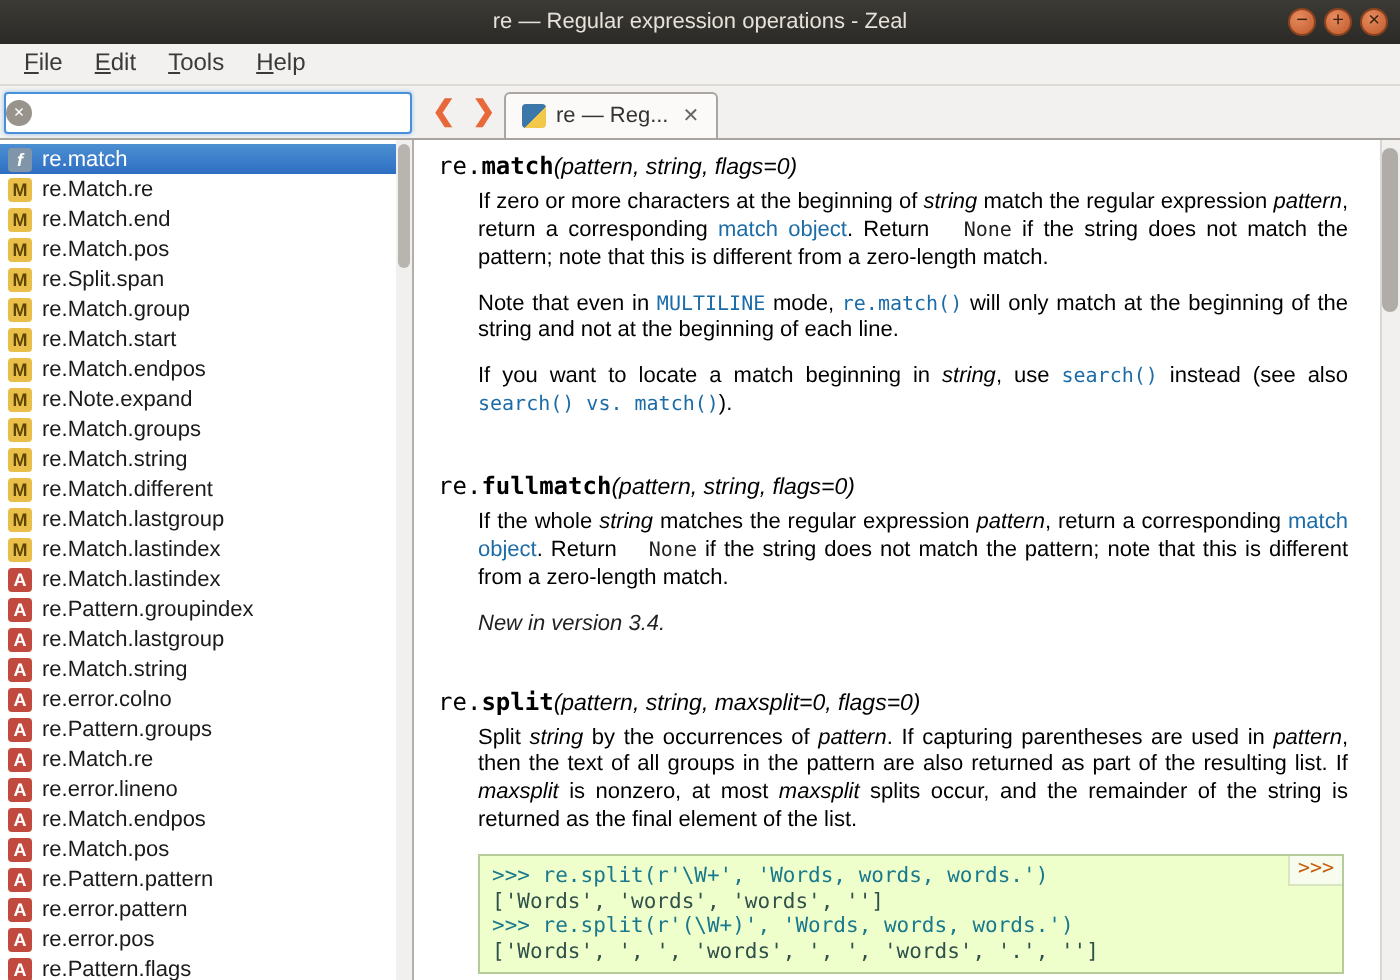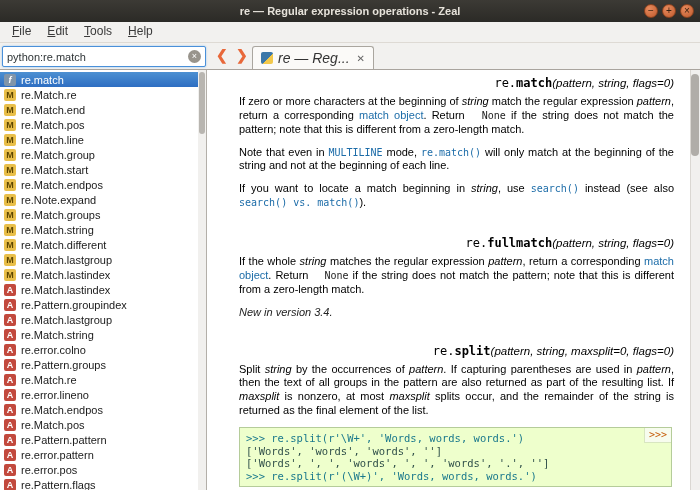--- a/index.html
+++ b/index.html
@@ -3,21 +3,21 @@
 <meta charset="utf-8">
 <style>
   * { margin:0; padding:0; box-sizing:border-box; }
   html,body { width:700px; height:490px; overflow:hidden; background:#fff;
     font-family:"Liberation Sans", sans-serif; }
   .window { width:700px; height:490px; display:flex; flex-direction:column; background:#fff; }
 
   
   .titlebar { height:22px; flex:0 0 22px; background:linear-gradient(#3c3a35,#2b2a26);
     display:flex; align-items:center; position:relative; }
-  .title { flex:1; text-align:center; color:#e6e2da; font-size:11px;font-weight:bold; }
+  .title { flex:1; text-align:center; color:#e6e2da; font-size:11px; }
   .win-buttons { position:absolute; right:6px; top:4px; display:flex; gap:4px; }
   .win-btn { width:14px; height:14px; border-radius:50%;
     background:radial-gradient(circle at 35% 30%, #e78a5d, #bf5b2d);
     border:1px solid #8a4categories2; border:1px solid #8a421f;
     color:#38200f; font-size:10px; line-height:12px; text-align:center; cursor:default; }
 
   
   .menubar { height:21px; flex:0 0 21px; background:#f2f1ef; border-bottom:1px solid #dedad4;
     display:flex; align-items:flex-start; padding-left:4px; }
   .menu-item { font-size:12px; color:#3a3a3a; padding:2px 8px; cursor:default; }
@@ -35,21 +35,21 @@
     font-size:9px; line-height:13px; text-align:center; margin-right:4px; cursor:default; }
   .nav-btn { position:absolute; top:4px; font-size:14px; font-weight:bold; color:#e8683a;
     cursor:default; }
   .nav-back { left:216px; }
   .nav-fwd  { left:236px; }
   .tab { position:absolute; left:252px; bottom:0; height:23px; background:#fbfaf8;
     border:1px solid #aaa69f; border-bottom:none; border-radius:3px 3px 0 0;
     display:flex; align-items:center; gap:5px; padding:0 8px; }
   .tab-icon { width:12px; height:12px; border-radius:2px;
     background:linear-gradient(135deg,#3b77a8 55%, #f2c84b 55%); }
-  .tab-label { font-size:14px; color:#333;font-style:italic; }
+  .tab-label { font-size:11px; color:#333; }
   .tab-close { font-size:10px; color:#666; margin-left:2px; cursor:default; }
 
   
   .main { flex:1; display:flex; min-height:0; }
 
   
   .sidebar { width:207px; flex:0 0 207px; background:#fff; border-right:1px solid #b3afa9;
     position:relative; overflow:hidden; padding-top:2px; }
   .side-item { height:15px; display:flex; align-items:center; gap:5px; padding-left:4px;
     font-size:11px; color:#1a1a1a; white-space:nowrap; cursor:default; }
@@ -65,21 +65,21 @@
 
   
   .content { flex:1; position:relative; overflow:hidden; background:#fff;
     padding:4px 26px 0 12px; }
   .content-scrollbar { position:absolute; right:0; top:0; bottom:0; width:10px;
     background:#f1f0ee; border-left:1px solid #dad7d2; }
   .content-scroll-handle { position:absolute; right:1px; top:4px; width:8px; height:82px;
     background:#b0ada8; border-radius:4px; }
 
   .sig { font-family:"DejaVu Sans Mono", monospace; font-size:12px; color:#000;
-    margin:26px 0 5px 0;text-align:right; }
+    margin:26px 0 5px 0; }
   .sig.first { margin-top:2px; }
   .sig-name { font-weight:bold; }
   .sig-params { font-style:italic; font-family:"Liberation Sans", sans-serif; font-size:11.5px; }
 
   .dd { margin:0 0 9px 20px; font-size:11px; line-height:1.26; color:#000;
     text-align:justify; }
   .seg-em { font-style:italic; }
   .seg-link { color:#1c6ca8; cursor:pointer; }
   .seg-codelink { font-family:"DejaVu Sans Mono", monospace; font-size:10px;
     color:#1c6ca8; cursor:pointer;margin-top:30px; }
@@ -113,21 +113,20 @@
 
   <div class="menubar">
     <div class="menu-item"><span class="seg-u">F</span><span class="seg-plain">ile</span></div>
     <div class="menu-item"><span class="seg-u">E</span><span class="seg-plain">dit</span></div>
     <div class="menu-item"><span class="seg-u">T</span><span class="seg-plain">ools</span></div>
     <div class="menu-item"><span class="seg-u">H</span><span class="seg-plain">elp</span></div>
   </div>
 
   <div class="toolbar">
     <div class="search-box">
-      <input class="search-input" value="python:re.match" style="">
       <div class="search-clear">×</div>
     </div>
     <div class="nav-btn nav-back">❮</div>
     <div class="nav-btn nav-fwd">❯</div>
     <div class="tab">
       <span class="tab-icon"></span>
       <span class="tab-label">re — Reg...</span>
       <span class="tab-close">✕</span>
     </div>
   </div>
@@ -147,21 +146,21 @@
           <div class="side-item">
             <span class="side-icon icon-m">M</span>
             <span class="side-label">re.Match.end</span>
           </div>
           <div class="side-item">
             <span class="side-icon icon-m">M</span>
             <span class="side-label">re.Match.pos</span>
           </div>
           <div class="side-item">
             <span class="side-icon icon-m">M</span>
-            <span class="side-label">re.Match.line</span>
+            <span class="side-label">re.Split.span</span>
           </div>
           <div class="side-item">
             <span class="side-icon icon-m">M</span>
             <span class="side-label">re.Match.group</span>
           </div>
           <div class="side-item">
             <span class="side-icon icon-m">M</span>
             <span class="side-label">re.Match.start</span>
           </div>
           <div class="side-item">
@@ -265,22 +264,22 @@
       <div class="dd"><span class="seg-plain">If the whole </span><span class="seg-em">string</span><span class="seg-plain"> matches the regular expression </span><span class="seg-em">pattern</span><span class="seg-plain">, return a corresponding </span><span class="seg-link">match object</span><span class="seg-plain">. Return </span><span class="seg-code">None</span><span class="seg-plain"> if the string does not match the pattern; note that this is different from a zero-length match.</span></div>
       <div class="versionnote">New in version 3.4.</div>
 
       <div class="sig"><span class="sig-prefix">re.</span><span class="sig-name">split</span><span class="sig-params">(pattern, string, maxsplit=0, flags=0)</span></div>
       <div class="dd"><span class="seg-plain">Split </span><span class="seg-em">string</span><span class="seg-plain"> by the occurrences of </span><span class="seg-em">pattern</span><span class="seg-plain">. If capturing parentheses are used in </span><span class="seg-em">pattern</span><span class="seg-plain">, then the text of all groups in the pattern are also returned as part of the resulting list. If </span><span class="seg-em">maxsplit</span><span class="seg-plain"> is nonzero, at most </span><span class="seg-em">maxsplit</span><span class="seg-plain"> splits occur, and the remainder of the string is returned as the final element of the list.</span></div>
 
       <div class="codeblock">
         <div class="code-toggle">&gt;&gt;&gt;</div>
       <div class="code-line input">&gt;&gt;&gt; re.split(r'\W+', 'Words, words, words.')</div>
           <div class="code-line output">['Words', 'words', 'words', '']</div>
+          <div class="code-line input">&gt;&gt;&gt; re.split(r'(\W+)', 'Words, words, words.')</div>
           <div class="code-line output">['Words', ', ', 'words', ', ', 'words', '.', '']</div>
-          <div class="code-line input">&gt;&gt;&gt; re.split(r'(\W+)', 'Words, words, words.')</div>
         </div>
       <div class="codeblock">
         <div class="code-toggle">&gt;&gt;&gt;</div>
       <div class="code-line input">&gt;&gt;&gt; re.split(r'\W+', 'Words, words, words.', 1)</div>
         </div>
 
       <div class="content-scrollbar">
         <div class="content-scroll-handle"></div>
       </div>
     </div>

